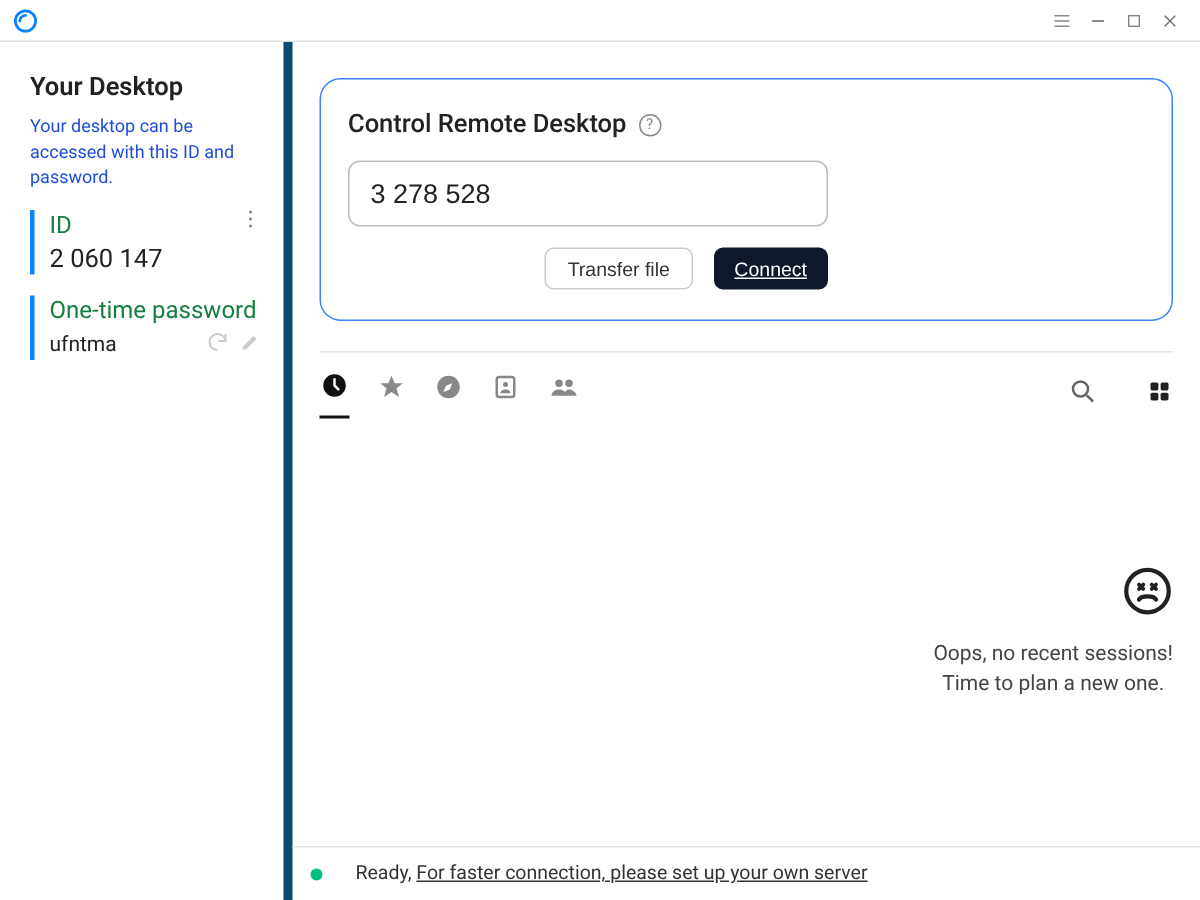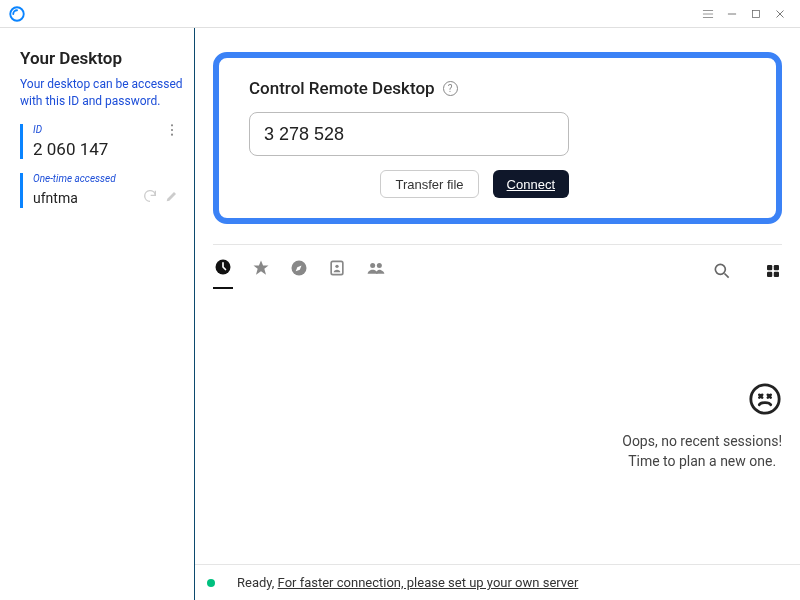--- a/index.html
+++ b/index.html
@@ -2,34 +2,34 @@
 <html><head>
 <meta charset="utf-8">
 <style>
 * { box-sizing: border-box; margin: 0; padding: 0; }
 body { font-family: -apple-system, BlinkMacSystemFont, "Segoe UI", Roboto, sans-serif; width: 800px; height: 600px; background: #fff; overflow: hidden; color: #222; }
 .titlebar { height: 28px; background: #fff; border-bottom: 1px solid #e0e0e0; display: flex; align-items: center; padding: 0 8px; }
 .logo { width: 18px; height: 18px; }
 .title-spacer { flex: 1; }
 .title-btn { width: 24px; height: 24px; display: flex; align-items: center; justify-content: center; color: #666; cursor: pointer; }
 .app-body { display: flex; height: 572px; }
-.sidebar { width: 195px; border-right: 1px solid #0c4a6e; padding: 20px 0 0 20px; }
+.sidebar { width: 195px; border-right: 6px solid #0c4a6e; padding: 20px 0 0 20px; }
 .sidebar h2 { font-size: 17px; font-weight: 600; color: #222; margin-bottom: 8px; }
 .sidebar .desc { font-size: 12px; color: #1d4ed8; line-height: 1.4; margin-bottom: 14px; padding-right: 10px; }
 .info-block { border-left: 3px solid #0a84ff; padding-left: 10px; margin-bottom: 14px; position: relative; }
-.info-label { font-size: 10px; color: #1d4ed8; margin-bottom: 4px; font-style: italic; }
+.info-label { font-size: 16px; color: #15803d; margin-bottom: 4px; }
 .info-value-big { font-size: 17px; font-weight: 400; color: #222; }
 .info-value { font-size: 14px; color: #222; }
 .info-icon { color: #bbb; cursor: pointer; }
 .more-dots { position: absolute; right: 14px; top: -2px; color: #888; cursor: pointer; }
 .pw-row { display: flex; align-items: center; }
 .pw-row .info-value { flex: 1; }
 .pw-icons { display: flex; gap: 6px; padding-right: 14px; }
 .main { flex: 1; display: flex; flex-direction: column; padding: 24px 18px 0 18px; }
-.control-card { border: 6px solid #3b82f6; border-radius: 14px; padding: 20px 22px 20px 30px; margin-bottom: 20px; }
+.control-card { border: 1px solid #3b82f6; border-radius: 14px; padding: 20px 22px 20px 18px; margin-bottom: 20px; }
 .card-title-row { display: flex; align-items: center; gap: 8px; margin-bottom: 14px; }
 .card-title { font-size: 17px; font-weight: 500; color: #222; }
 .help-icon { width: 15px; height: 15px; border: 1.3px solid #888; border-radius: 50%; display: inline-flex; align-items: center; justify-content: center; font-size: 10px; color: #888; }
 .id-input { width: 320px; height: 44px; border: 1px solid #bbb; border-radius: 8px; padding: 0 14px; font-size: 18px; color: #222; outline: none; }
 .btn-row { display: flex; gap: 14px; justify-content: flex-end; margin-top: 14px; width: 320px; }
 .btn { height: 28px; border-radius: 6px; font-size: 13px; cursor: pointer; padding: 0 14px; display: inline-flex; align-items: center; justify-content: center; }
 .btn-secondary { border: 1px solid #ccc; background: #fff; color: #333; }
 .btn-primary { border: none; background: #0f172a; color: #fff; text-decoration: underline; }
 .divider { height: 1px; background: #e5e5e5; margin-bottom: 12px; }
 .tab-row { display: flex; align-items: center; gap: 18px; }
@@ -89,21 +89,21 @@
       <span class="more-dots">
         <svg viewBox="0 0 24 24" width="16" height="16">
             <circle cx="12" cy="5" r="1.6" fill="#888"></circle>
             <circle cx="12" cy="12" r="1.6" fill="#888"></circle>
             <circle cx="12" cy="19" r="1.6" fill="#888"></circle>
           </svg>
       </span>
     </div>
 
     <div class="info-block">
-      <div class="info-label">One-time accessed</div>
+      <div class="info-label">One-time password</div>
       <div class="pw-row">
         <div class="info-value">ufntma</div>
         <div class="pw-icons">
           <span class="info-icon">
             <svg viewBox="0 0 24 24" width="16" height="16">
                 <path d="M20 11A8 8 0 1 0 12 20" fill="none" stroke="#ccc" stroke-width="2"></path>
                 <path d="M20 4v7h-7" fill="none" stroke="#ccc" stroke-width="2"></path>
               </svg>
           </span>
           <span class="info-icon">

